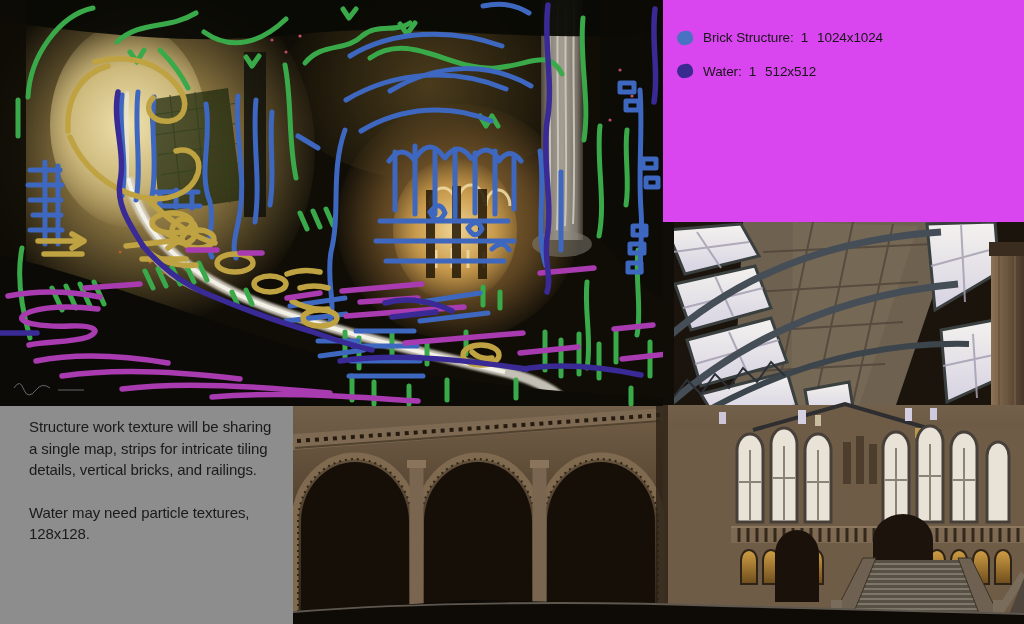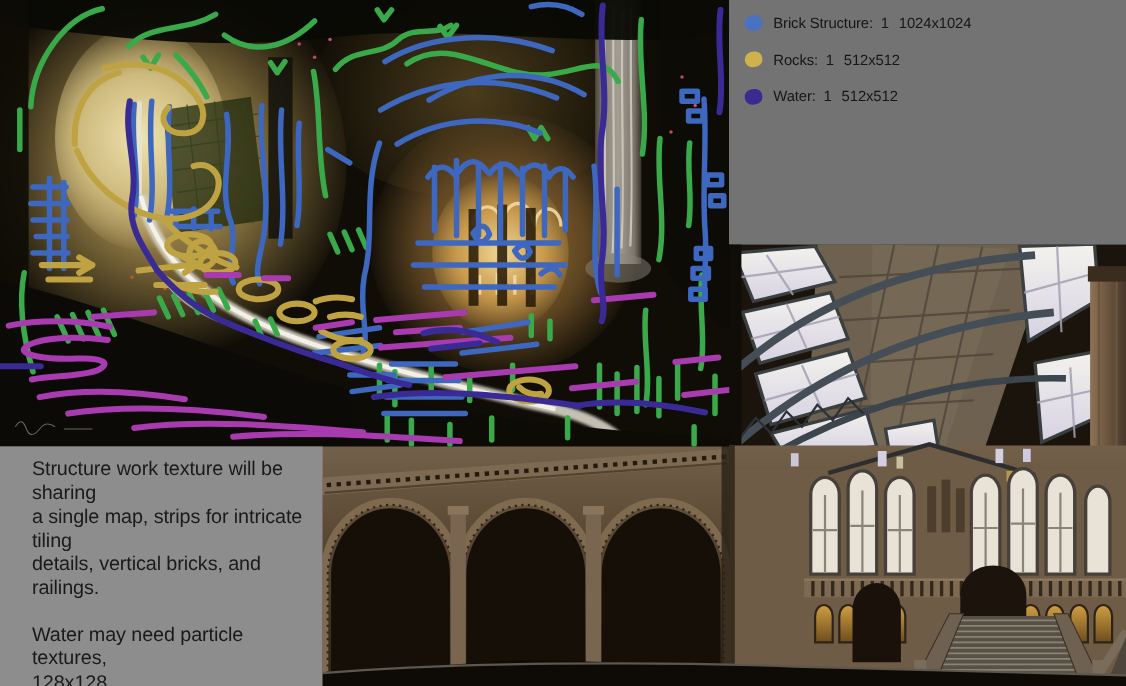--- a/index.html
+++ b/index.html
@@ -5,32 +5,32 @@
   html,body{margin:0;padding:0;}
   body{
     width:1024px;height:624px;position:relative;overflow:hidden;
     background:#8d8d8d;
     font-family:"Liberation Sans",sans-serif;
   }
   .abs{position:absolute;}
   
   #photo{left:293px;top:222px;width:731px;height:402px;z-index:1;}
   #art{left:0;top:0;width:663px;height:406px;z-index:3;}
-  #legend-panel{left:663px;top:0;width:361px;height:222px;z-index:4;background:#737373;padding-top:4px;box-sizing:border-box;}
+  #legend-panel{left:663px;top:0;width:361px;height:222px;z-index:4;background:#d946ef;padding-top:21px;box-sizing:border-box;}
   #notes-panel{left:0;top:406px;width:293px;height:218px;z-index:4;background:#8d8d8d;padding:10px 0 0 29px;box-sizing:border-box;}
   svg{display:block;}
   
   .legend-row{display:flex;align-items:center;height:33.5px;padding-left:14px;}
   .swatch{flex:0 0 16px;width:16px;height:14px;border-radius:55% 48% 60% 50%/62% 55% 50% 62%;transform:rotate(-6deg);}
   .legend-text{margin-left:10px;font-size:13.5px;letter-spacing:-0.1px;color:#161616;white-space:nowrap;}
   .legend-text .count{margin-left:7px;}
   .legend-text .size{margin-left:9px;}
   
   #notes-panel p{
-    margin:0 0 21px 0;font-size:18px;line-height:21.6px;letter-spacing:-0.1px;
+    margin:0 0 21px 0;font-size:15px;line-height:21.6px;letter-spacing:-0.1px;
     color:#1a1a1a;white-space:pre-line;
   }
 </style>
 </head>
 <body style="background: rgb(141, 141, 141);">
 
 <div id="photo" class="abs">
 <svg width="731" height="402" viewBox="0 0 731 402">
   <defs>
     <linearGradient id="skyW" x1="0" y1="0" x2="0" y2="1">
@@ -377,24 +377,20 @@
   </g>
 </svg>
 </div>
 
 <div id="legend-panel" class="abs">
   <div class="legend-row">
     <span class="swatch" style="background: rgb(74, 114, 195);"></span>
     <span class="legend-text"><span>Brick Structure:</span><span class="count">1</span><span class="size">1024x1024</span></span>
   </div>
   <div class="legend-row">
-    <span class="swatch" style="background: rgb(207, 177, 78);"></span>
-    <span class="legend-text"><span>Rocks:</span><span class="count">1</span><span class="size">512x512</span></span>
-  </div>
-  <div class="legend-row">
     <span class="swatch" style="background: rgb(59, 43, 145);"></span>
     <span class="legend-text"><span>Water:</span><span class="count">1</span><span class="size">512x512</span></span>
   </div>
 </div>
 
 <div id="notes-panel" class="abs">
   <p>Structure work texture will be sharing
 a single map, strips for intricate tiling
 details, vertical bricks, and railings.</p>
   <p>Water may need particle textures,

